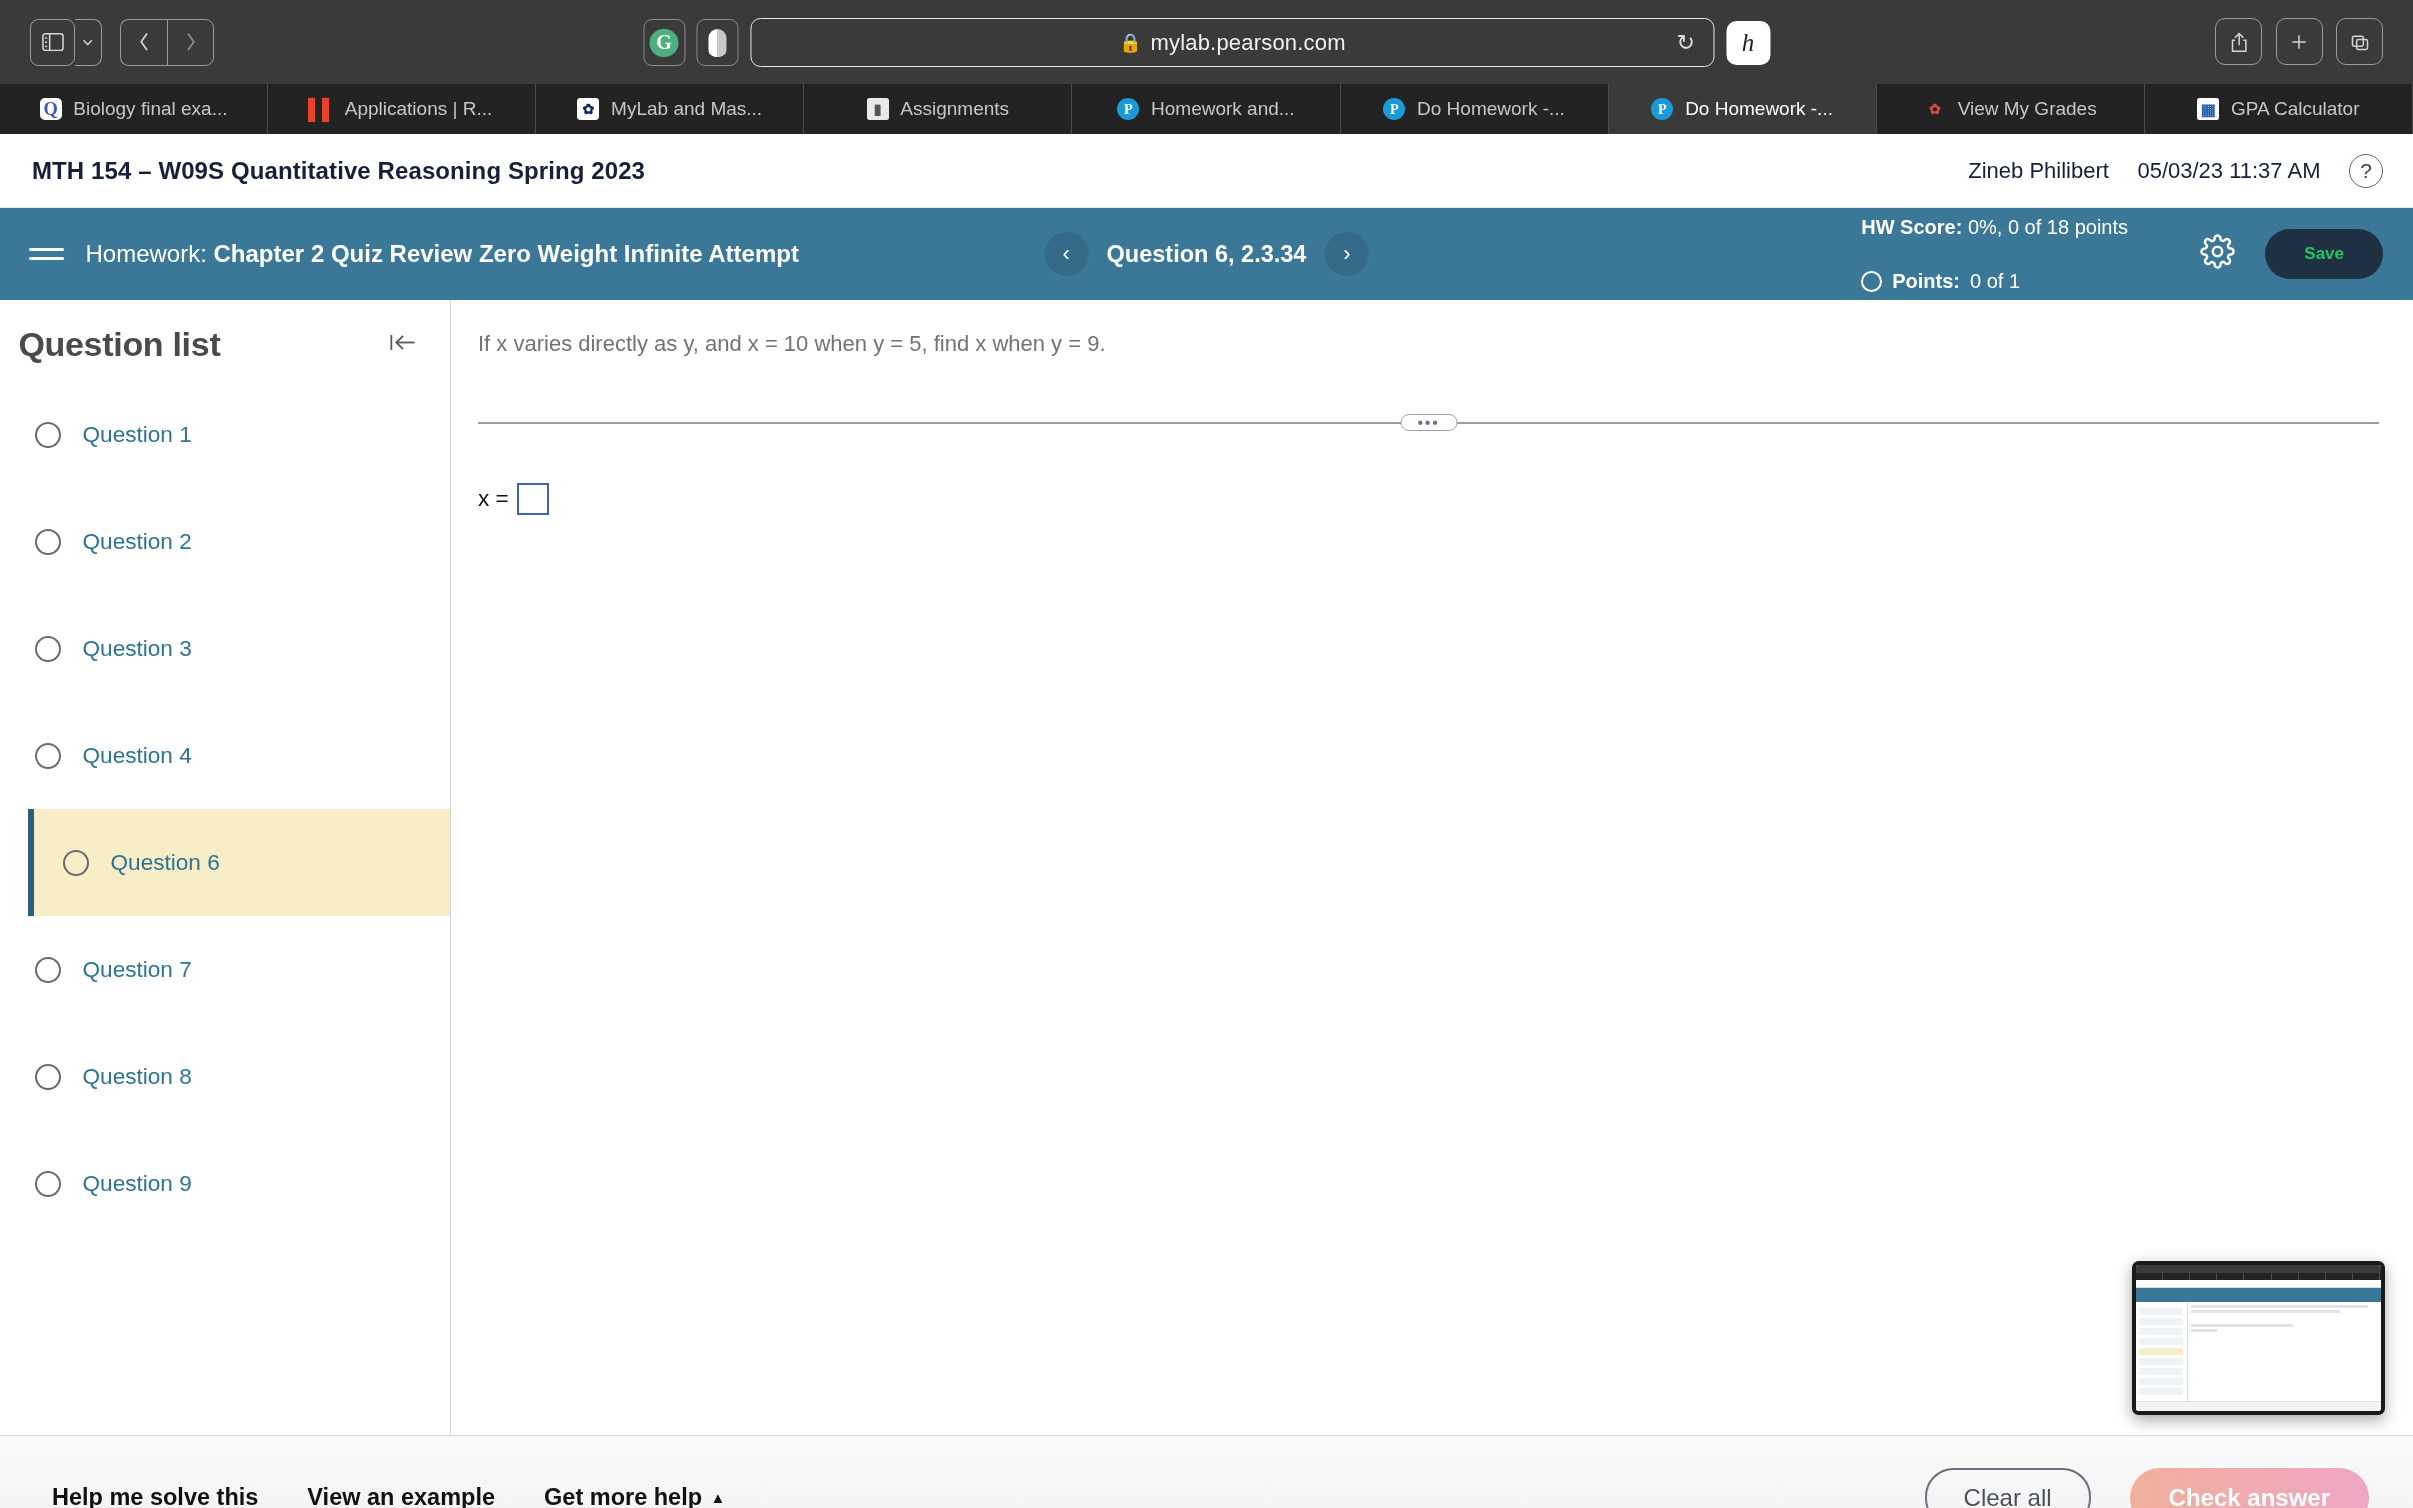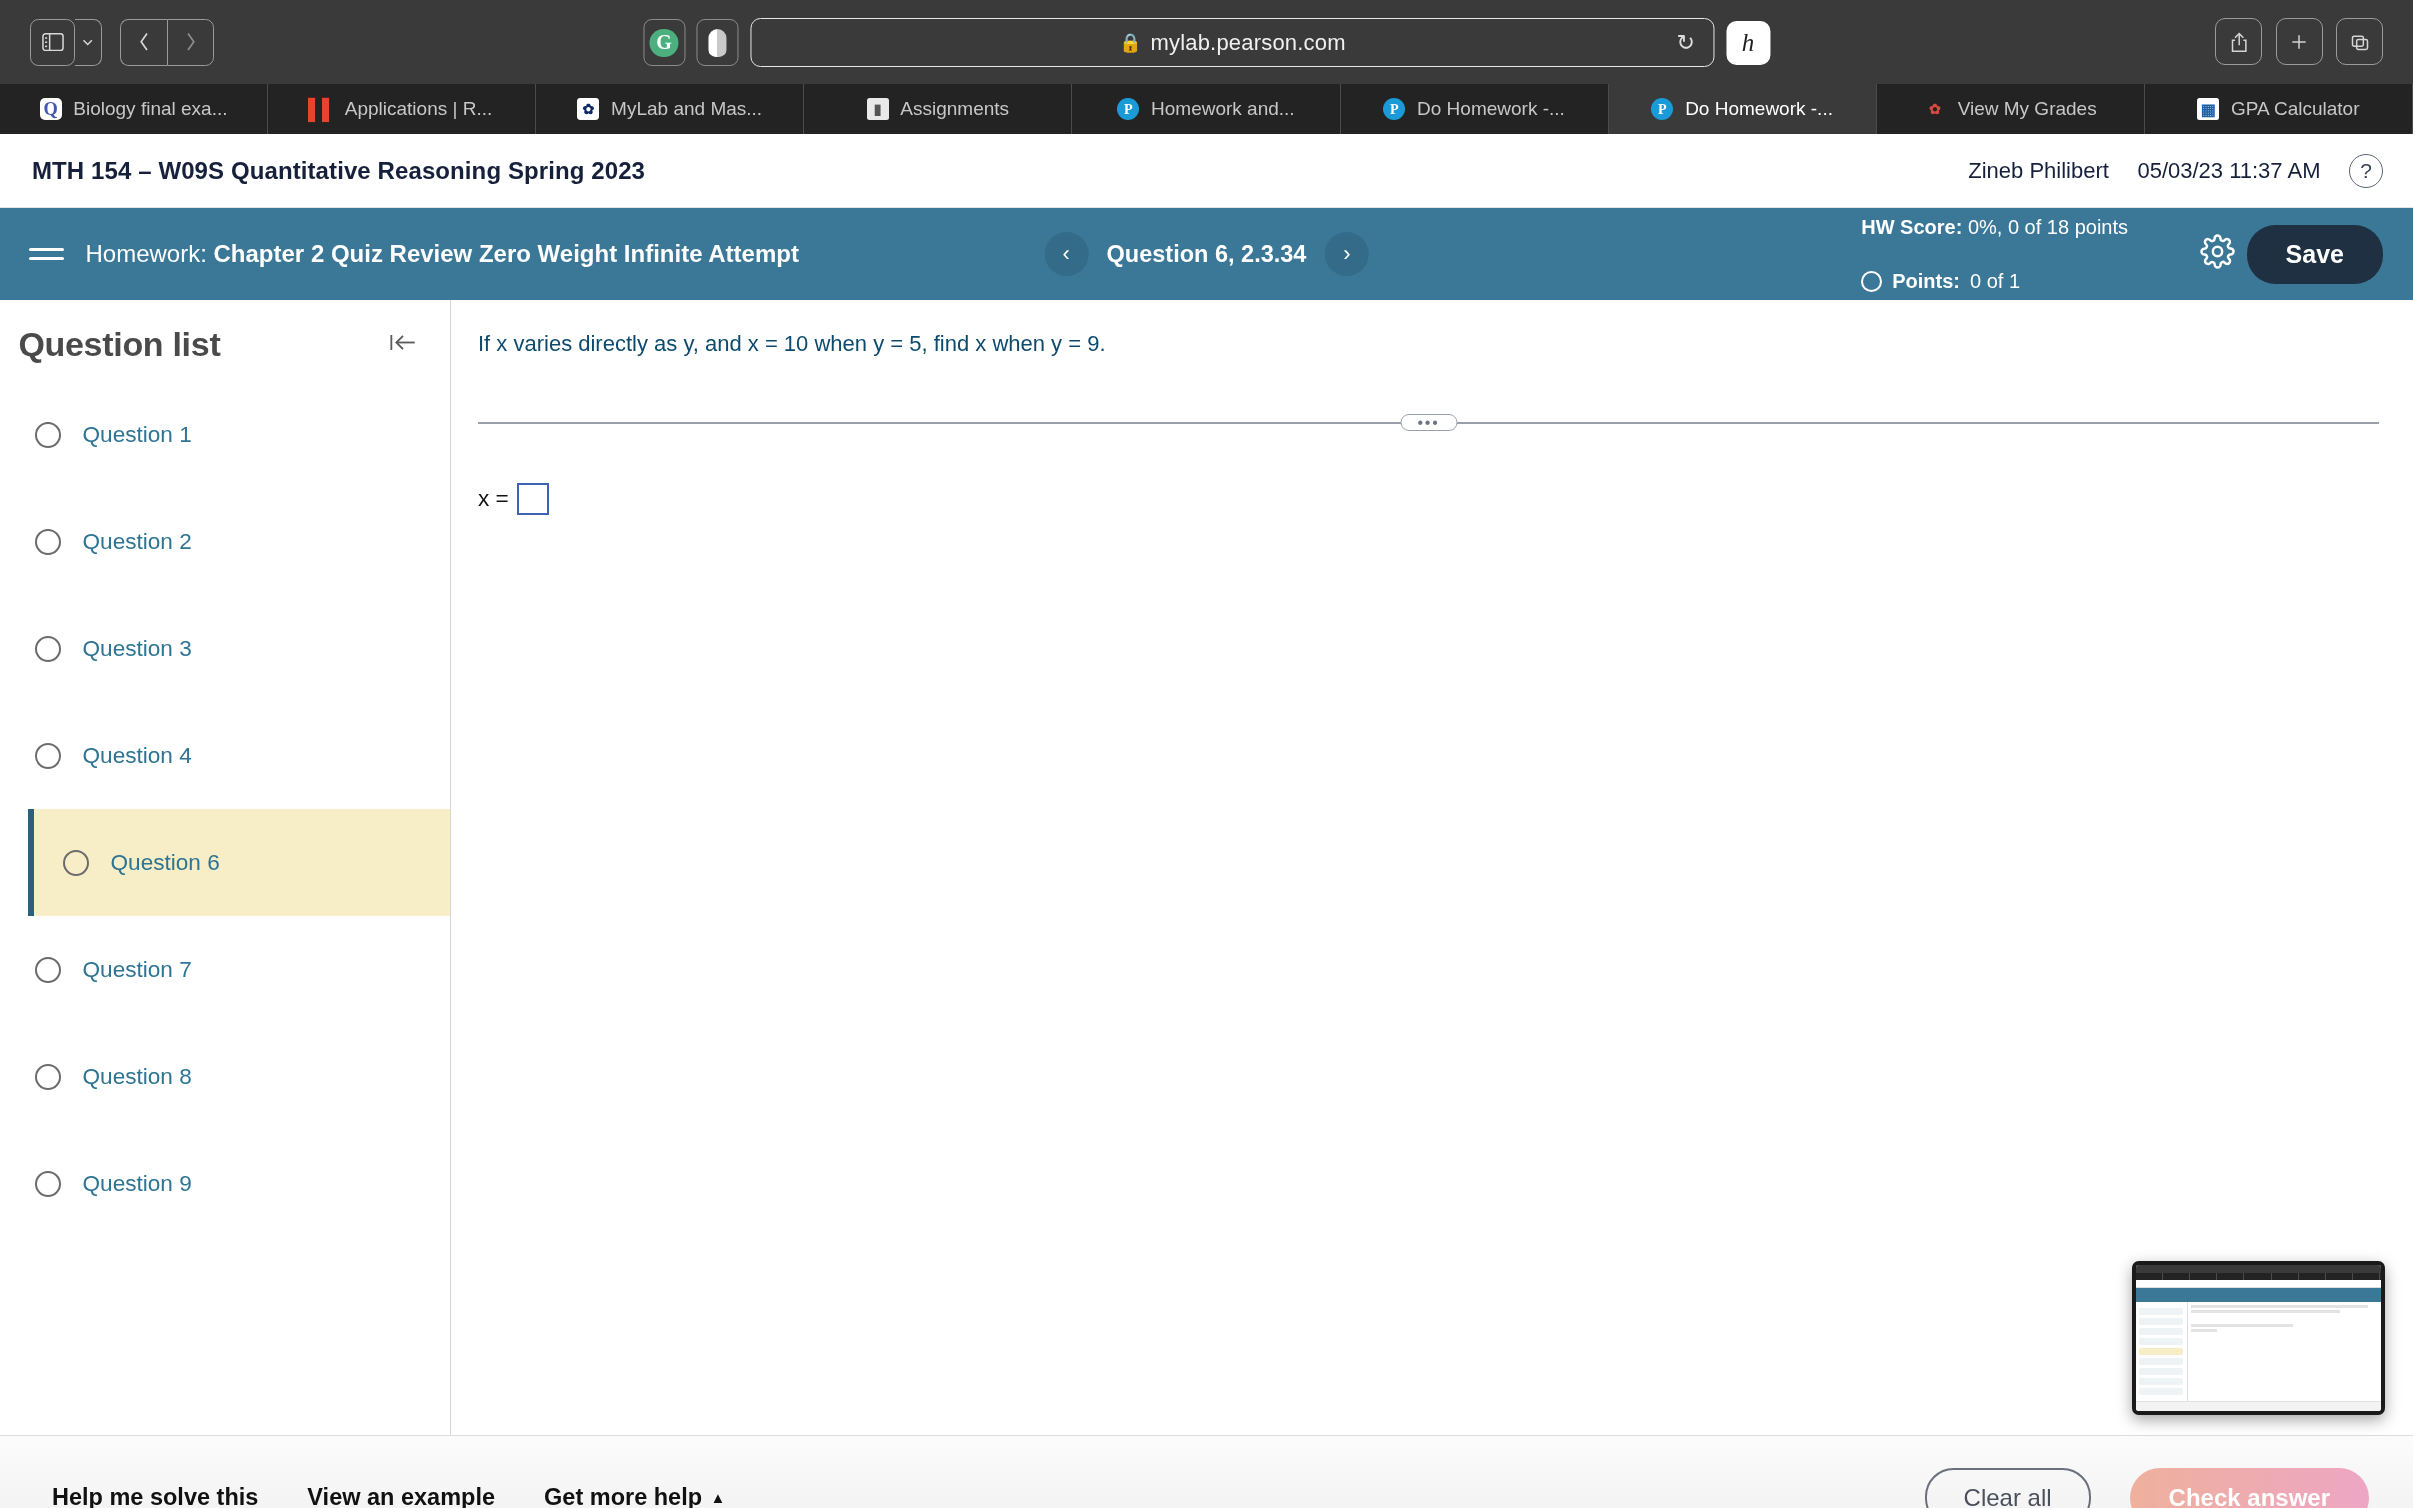--- a/index.html
+++ b/index.html
@@ -191,24 +191,24 @@
   }
   .hw-score b { font-weight: bold; }
   .pts-row { display:flex; align-items:center; gap:10px;margin-top:25px; }
   .pts-circle {
     width: 21px; height: 21px; border-radius: 50%;
     border: 2.1px solid #fff;
   }
   .gear-btn { position:absolute; right: 178px; color:#fff; font-size: 34px; line-height: 1;}
   .save-btn {
     position: absolute; right: 30px;
-    background: #1f3042; color: #ffffff;
+    background: #1f3042; color: #22c55e;
     border-radius: 28.5px;
     padding: 15px 39px;
-    font-size: 25px; font-weight: bold;
+    font-size: 17px; font-weight: bold;
     border: none;
     font-family: "Liberation Sans", sans-serif;
   }
 
   
   .main-wrap {
     display: flex;
     height: 1135px;
     background: #fff;
   }
@@ -243,21 +243,21 @@
     margin-left: 28px;
   }
 
   
   .content {
     flex: 1 1 auto;
     position: relative;
     background: #fff;
     padding: 28.5px 34px 0 27px;
   }
-  .q-text { font-size: 22px; color: #0c4a6e; line-height: 1.4; }
+  .q-text { font-size: 22px; color: #737373; line-height: 1.4; }
   .divider-wrap {
     margin-top: 55px;
     position: relative;
     height: 17px;
   }
   .divider-line {
     position: absolute; top: 7.5px; left: 0; right: 0;
     height: 2.5px; background: #9aa0ab;
   }
   .divider-handle {

